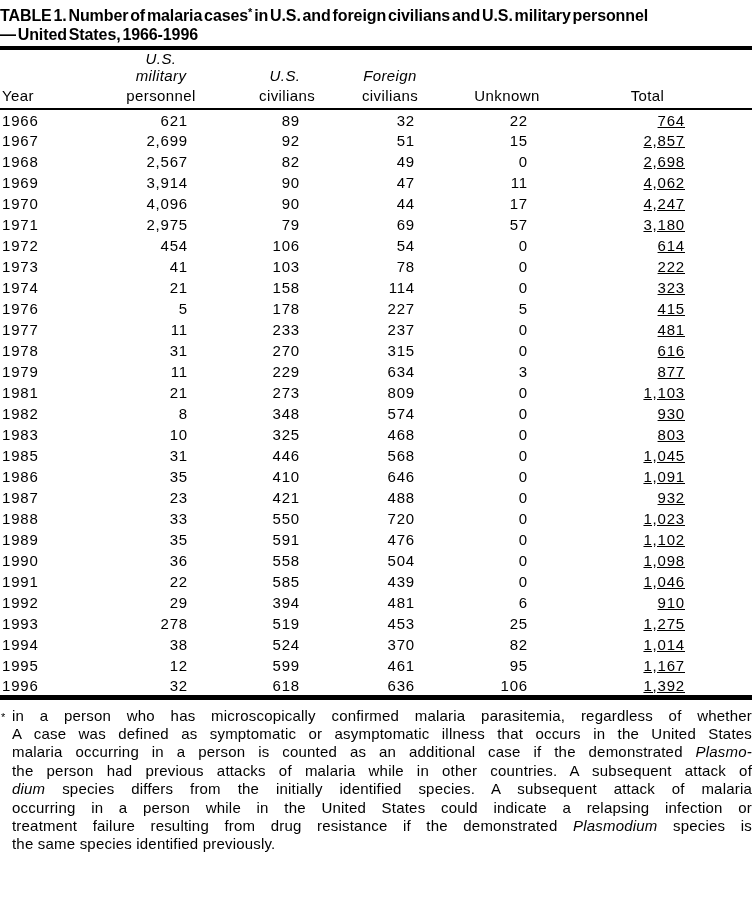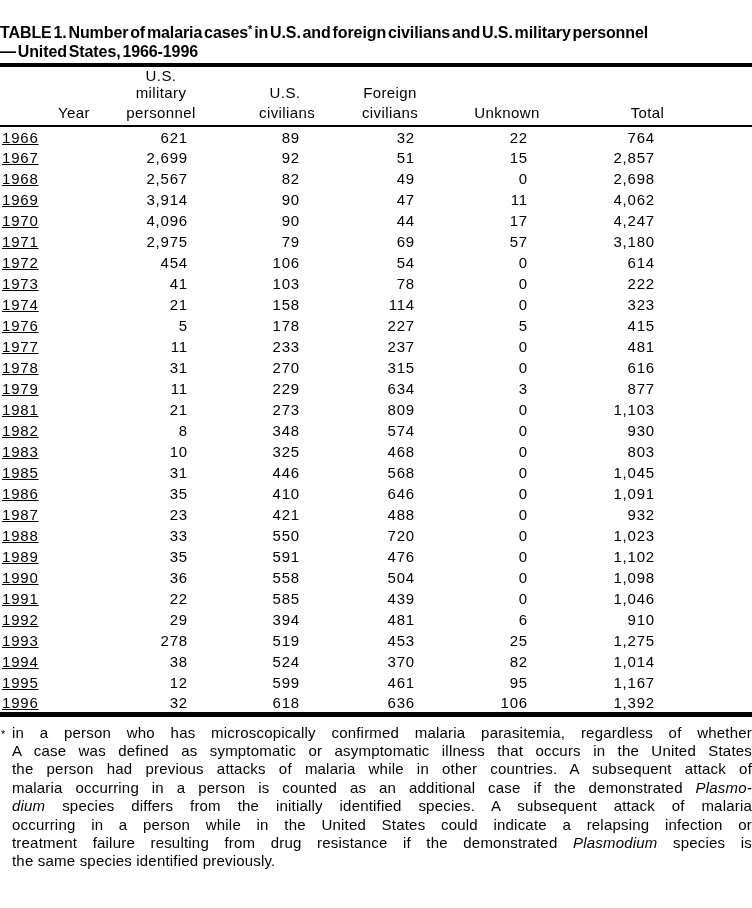--- a/index.html
+++ b/index.html
@@ -5,48 +5,48 @@
   * { margin: 0; padding: 0; box-sizing: border-box; }
   html, body { background: #ffffff; }
   body {
     width: 752px; height: 908px; overflow: hidden;
     color: #000000;
     font-family: "Liberation Sans", "DejaVu Sans", sans-serif;
   }
   
   .title {
     font-weight: bold; font-size: 16px; line-height: 19px;
-    padding-top: 20px; letter-spacing: -0.1px; word-spacing: -2.5px;
+    padding-top: 3px; letter-spacing: -0.1px; word-spacing: -2.5px;
     white-space: nowrap; overflow: hidden;
   }
   .title sup { font-size: 11px; vertical-align: 5px; }
   
   .rule-thick { height: 4px; background: #000; }
   .rule-top { margin-top: 2px; }
   
   table.data {
     width: 752px; border-collapse: collapse; table-layout: fixed;
     font-size: 15px; border-bottom: 5px solid #000;
   }
   thead { border-bottom: 2px solid #000; }
   thead th { font-weight: normal; vertical-align: bottom; text-align: center; letter-spacing: 0.4px; }
-  tr.h1 th { height: 24px; }
+  tr.h1 th { height: 24px; font-style: italic; }
   tr.h2 th { height: 25px; padding-bottom: 4px; }
-  th.c1 { text-align: right; padding-left: 2px; }
+  th.c1 { text-align: left; padding-left: 2px; }
   th.c2 { padding-left: 35px; }
   th.c3 { padding-left: 62px; }
   th.c4 { padding-left: 44px; }
   th.c5 { padding-left: 46px; }
   tbody td { height: 21px; text-align: right; letter-spacing: 0.8px; padding: 0; vertical-align: middle; }
-  tbody td.c1 { text-align: left; padding-left: 2px; text-decoration: underline; }
+  tbody td.c1 { text-align: left; padding-left: 2px; }
   tbody td.c2 { padding-right: 9px; }
   tbody td.c3 { padding-right: 11px; }
   tbody td.c4 { padding-right: 10px; }
   tbody td.c5 { padding-right: 15px; }
-  tbody td.c6 { padding-right: 97px; }
+  tbody td.c6 { padding-right: 67px; text-decoration: underline; }
   
   .footnote {
     position: relative; margin-top: 7px; padding-left: 12px;
     font-size: 15px; line-height: 18.4px; letter-spacing: 0.2px;
   }
   .fn-marker { position: absolute; left: 1px; top: 1px; font-size: 11px; }
   .fn-line { text-align: justify; text-align-last: justify; }
   .fn-line.last { text-align-last: left; }
   .fn-line i { font-style: italic; }
 </style>
@@ -315,22 +315,22 @@
           <td class="c6">1,392</td>
         </tr>
       </tbody>
   </table>
 
   <div class="footnote">
     <sup class="fn-marker">*</sup>
     <div>
         <div class="fn-line"><span>in a person who has microscopically confirmed malaria parasitemia, regardless of whether</span></div>
         <div class="fn-line"><span>A case was defined as symptomatic or asymptomatic illness that occurs in the United States</span></div>
+        <div class="fn-line"><span>malaria occurring in a person is counted as an additional case if the demonstrated </span><i>Plasmo-</i></div>
         <div class="fn-line"><span>the person had previous attacks of malaria while in other countries. A subsequent attack of</span></div>
-        <div class="fn-line"><span>malaria occurring in a person is counted as an additional case if the demonstrated </span><i>Plasmo-</i></div>
         <div class="fn-line"><i>dium</i><span> species differs from the initially identified species. A subsequent attack of malaria</span></div>
         <div class="fn-line"><span>occurring in a person while in the United States could indicate a relapsing infection or</span></div>
         <div class="fn-line"><span>treatment failure resulting from drug resistance if the demonstrated </span><i>Plasmodium</i><span> species is</span></div>
         <div class="fn-line last"><span>the same species identified previously.</span></div>
       </div>
   </div>
 
 </div>
 
 </body></html>

